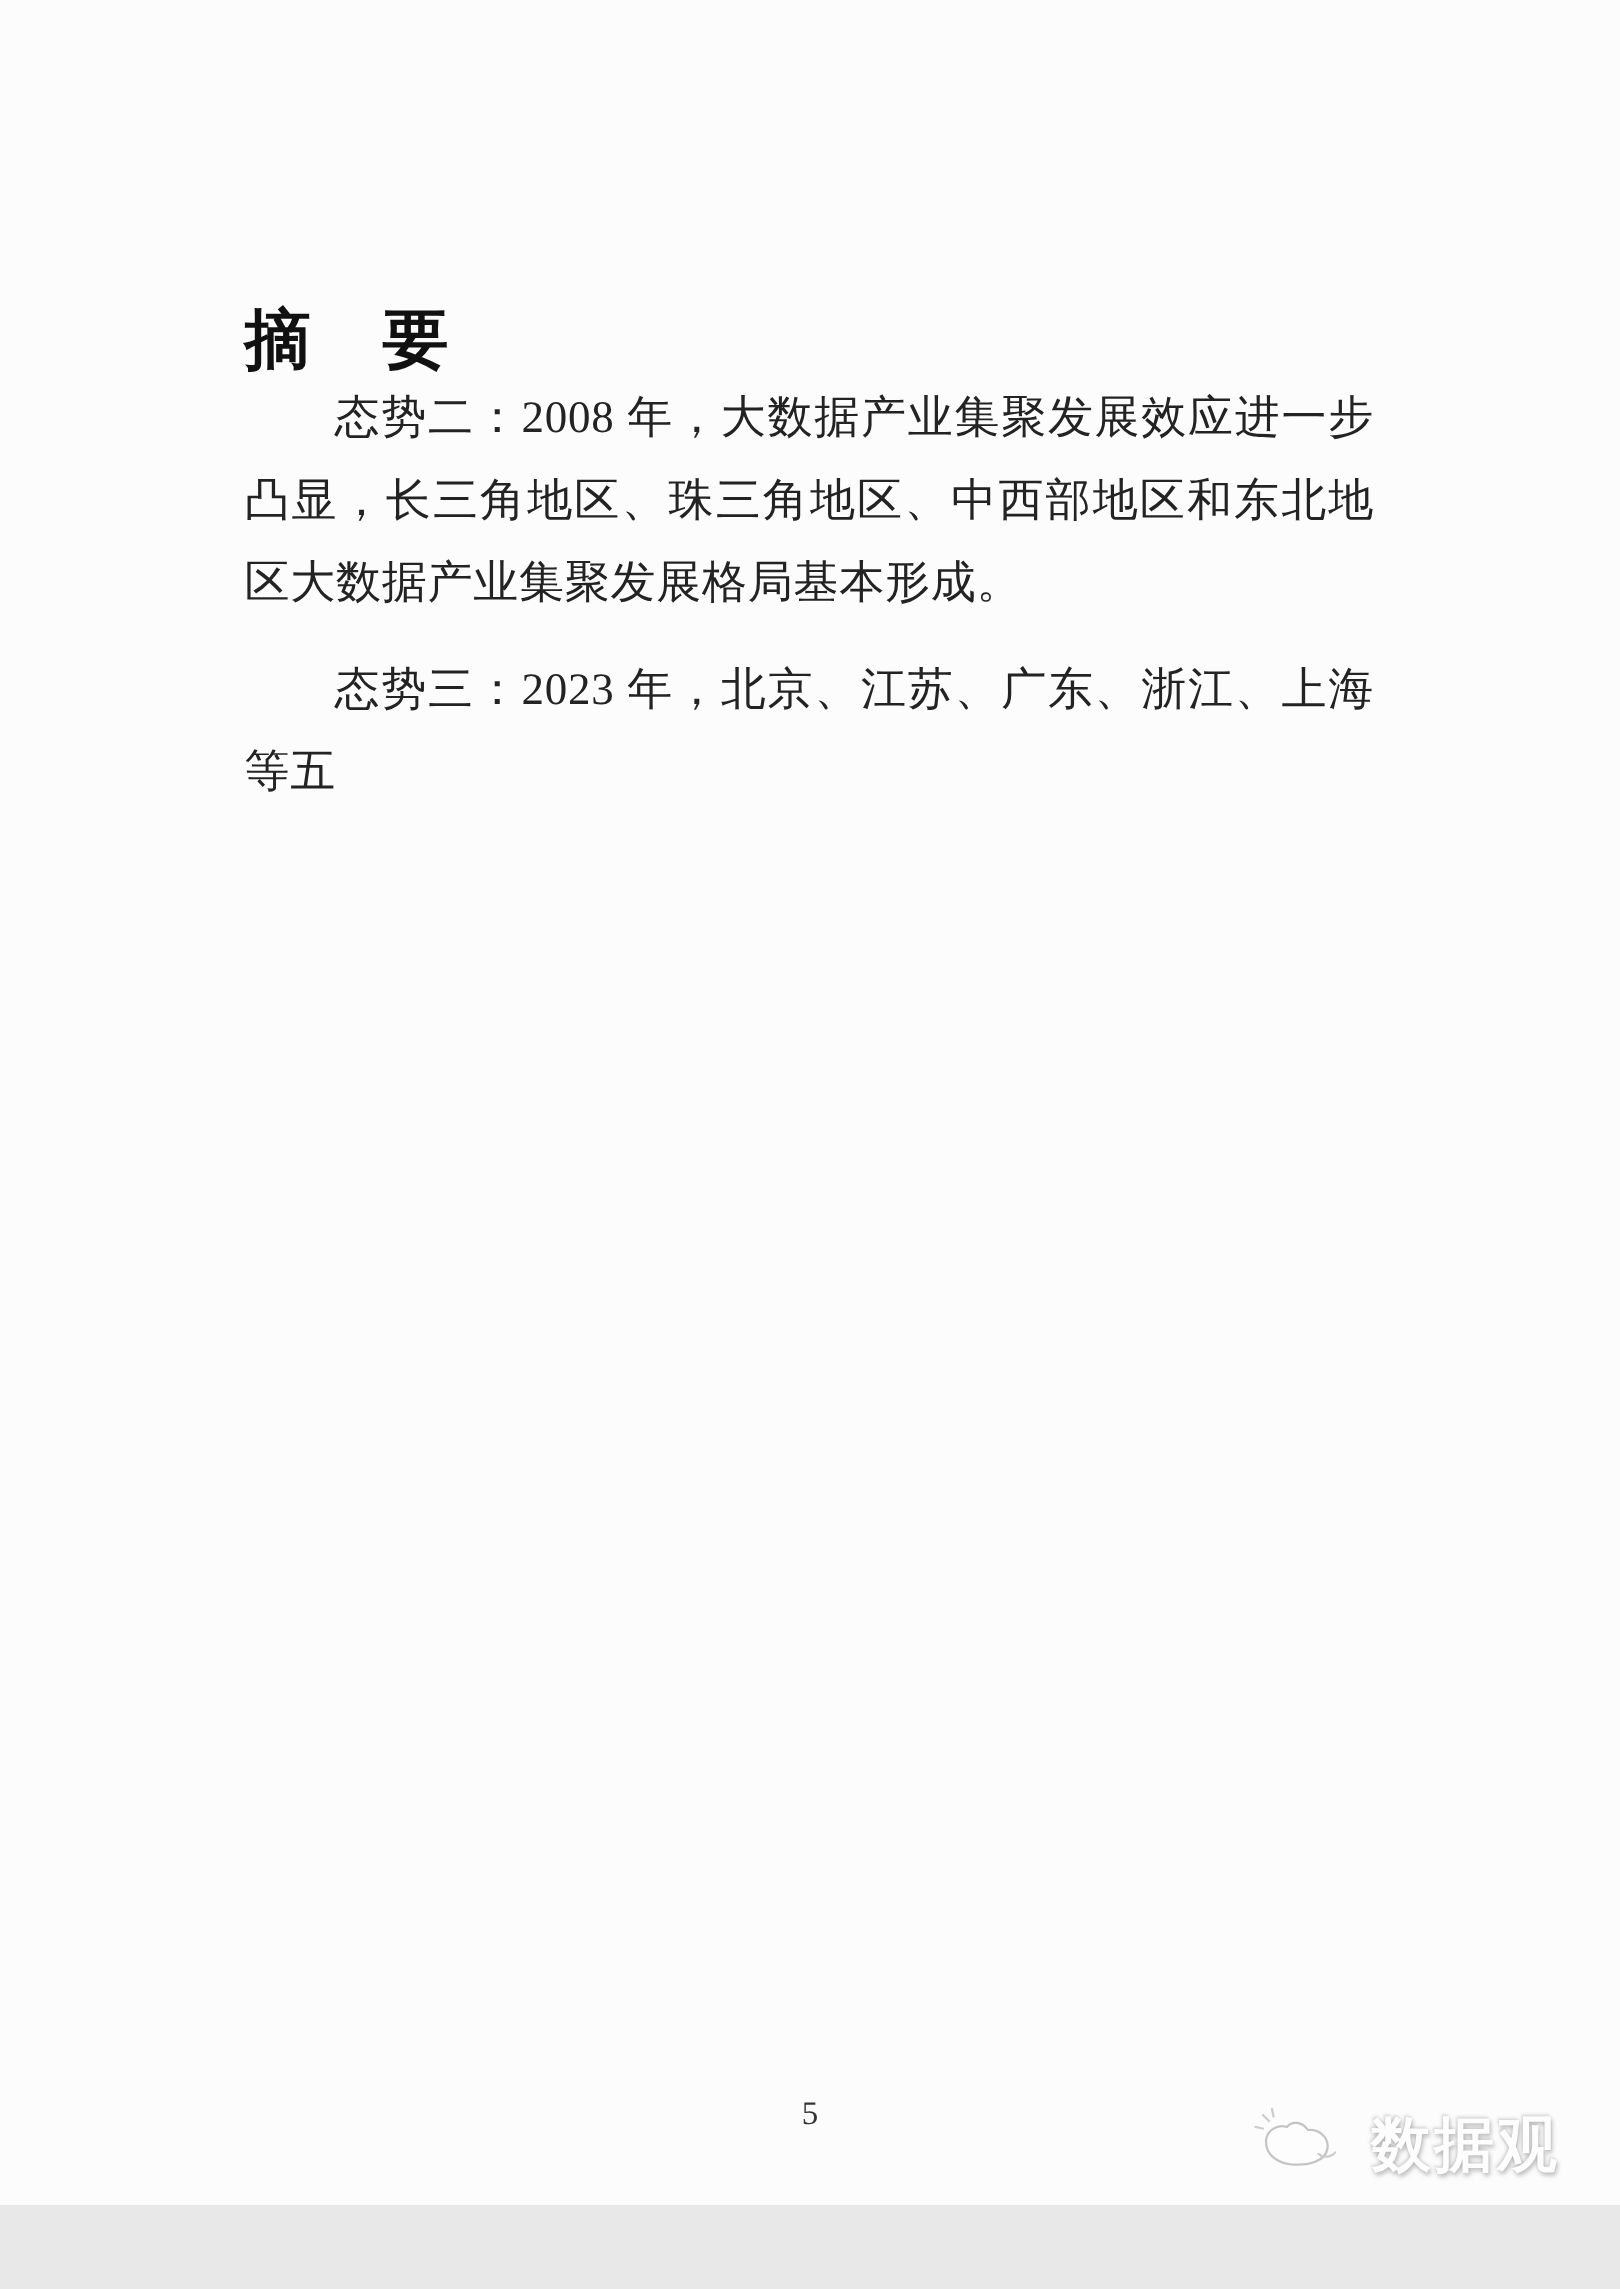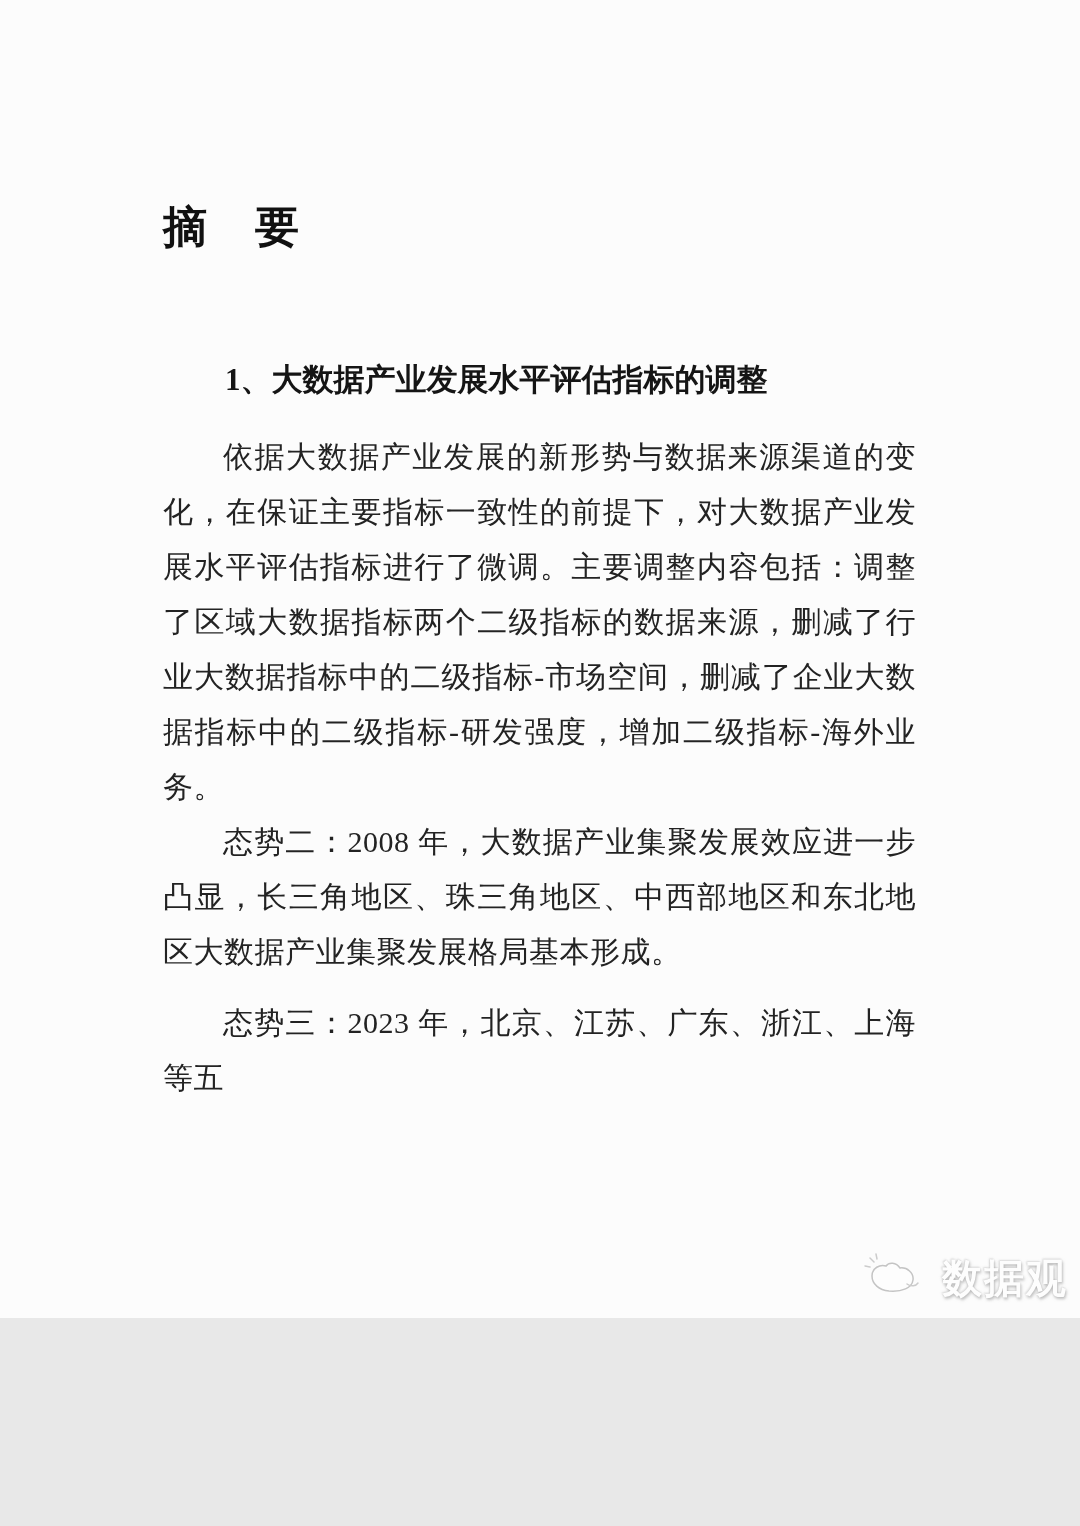--- a/index.html
+++ b/index.html
@@ -3,21 +3,21 @@
 <meta charset="utf-8">
 <style>
   html, body {
     margin: 0;
     padding: 0;
     background: #e8e8e8;
   }
   .page {
     position: relative;
     width: 1080px;
-    height: 1318px;
+    height: 1470px;
     margin: 0 auto;
     background: #fcfcfc;
     overflow: hidden;
     font-family: "Liberation Serif", "DejaVu Serif", serif;
     color: #1f1f1f;
   }
   .content {
     position: absolute;
     left: 163px;
     top: 203px;
@@ -65,24 +65,24 @@
     position: absolute;
     left: 0;
     right: 0;
     top: 1396px;
     text-align: center;
     font-size: 22px;
     color: #333;
   }
   .watermark {
     position: absolute;
-    right: 12px;
+    right: 40px;
     bottom: 12px;
     display: flex;
-    align-items: flex-end;
+    align-items: flex-start;
     gap: 8px;
     user-select: none;
   }
   .watermark .brand {
     font-family: "DejaVu Sans", "Liberation Sans", sans-serif;
     font-weight: 700;
     font-size: 40px;
     color: #fdfdfd;
     letter-spacing: 2px;
     text-shadow: 1px 2px 3px rgba(140,140,140,0.55),
@@ -94,24 +94,20 @@
   }
 </style>
 </head>
 <body>
 
 <div class="page">
   <div class="content">
 
     <h1 class="doc-title">摘　要</h1>
 
-    <section>
-      <h2 class="section-heading first">1、大数据产业发展水平评估指标的调整</h2>
-      <p class="body-para">依据大数据产业发展的新形势与数据来源渠道的变化，在保证主要指标一致性的前提下，对大数据产业发展水平评估指标进行了微调。主要调整内容包括：调整了区域大数据指标两个二级指标的数据来源，删减了行业大数据指标中的二级指标-市场空间，删减了企业大数据指标中的二级指标-研发强度，增加二级指标-海外业务。</p>
-    </section>
 
     <section>
       <p class="body-para">态势二：2008 年，大数据产业集聚发展效应进一步凸显，长三角地区、珠三角地区、中西部地区和东北地区大数据产业集聚发展格局基本形成。</p>
       <p class="body-para">态势三：2023 年，北京、江苏、广东、浙江、上海等五</p>
     </section>
 
   </div>
 
   <div class="page-number">5</div>
 

